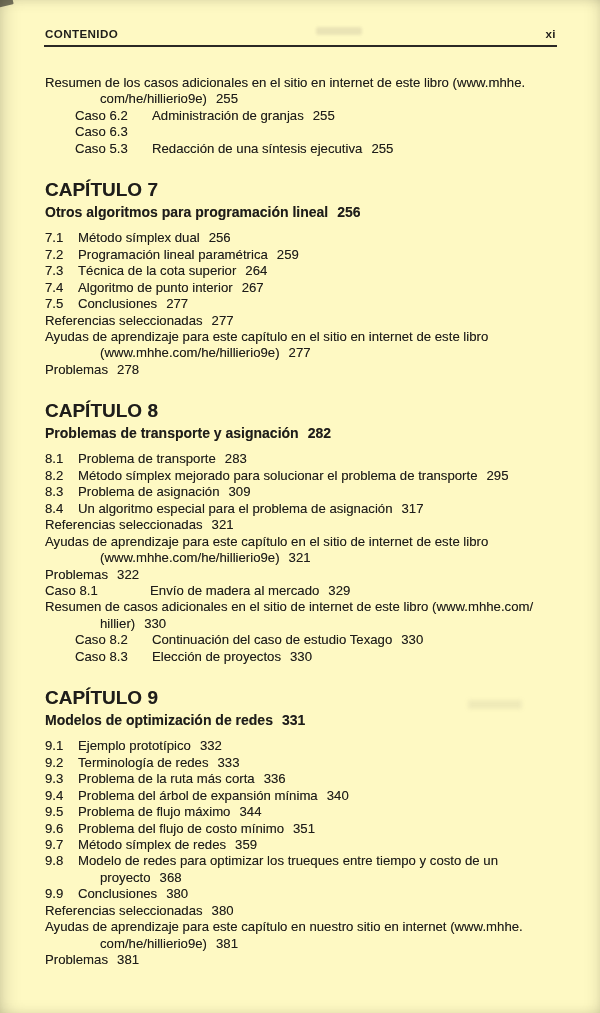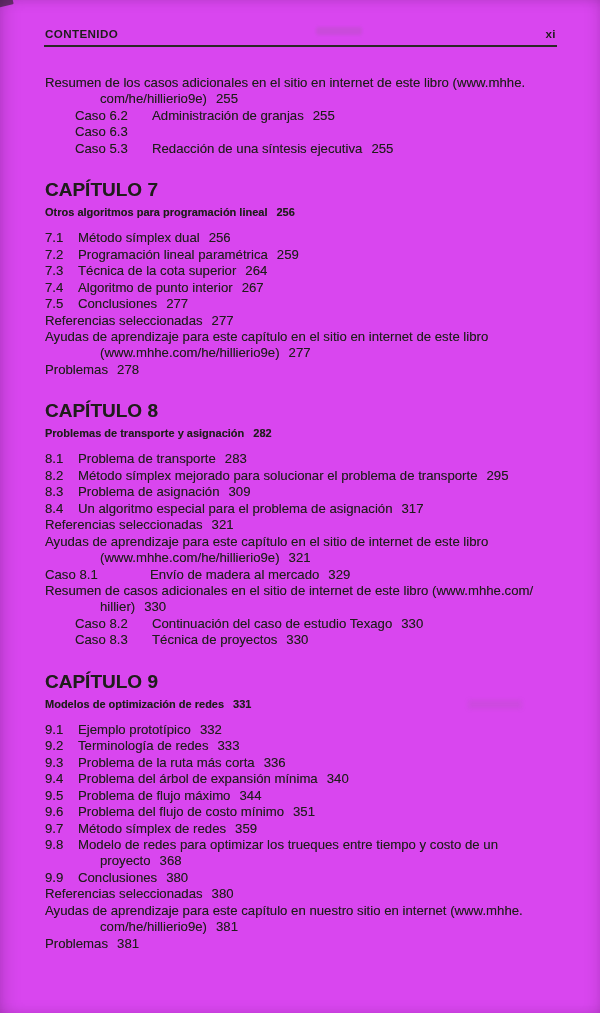--- a/index.html
+++ b/index.html
@@ -27,21 +27,21 @@
   }
   .rule{height:2px;background:#2b2925;margin:5px 43px 0 44px;}
   main{
     padding:28px 45px 0 45px;
     font-size:13.2px;line-height:16.45px;
     text-shadow:0 0 .5px rgba(40,38,34,.45);
   }
   .toc-section{margin-top:24px;}
   .toc-section:first-child{margin-top:0;}
   .chapter{font-weight:bold;font-size:19px;line-height:17px;margin:8px 0 6px;}
-  .sec-title{font-weight:bold;font-size:11px;line-height:17px;margin:0 0 9px;}
+  .sec-title{font-weight:bold;font-size:14px;line-height:17px;margin:0 0 9px;}
   .entry{margin:0;}
   .entry.numbered{display:flex;}
   .num{flex:0 0 33px;}
   .entry.case{display:flex;padding-left:30px;align-items:center;}
   .entry.caseflush{display:flex;gap:28px;}
   .caselabel{flex:0 0 77px;}
   .entry.numbered .txt,
   .entry.case .txt,
   .entry.caseflush .txt{flex:1 1 auto;min-width:0;}
   .ln{white-space:nowrap;}
@@ -49,21 +49,21 @@
   .entry.numbered .cont{padding-left:22px;}
   .pg{margin-left:9px;}
   .artifact{position:absolute;pointer-events:none;}
   #art-corner{left:-3px;top:-2px;width:16px;height:8px;background:rgba(35,34,30,.6);transform:rotate(-14deg);border-radius:1px;}
   #art-ghost1{left:316px;top:27px;width:46px;height:8px;background:rgba(110,106,96,.14);filter:blur(1.5px);border-radius:2px;}
   #art-ghost2{left:468px;top:700px;width:54px;height:9px;background:rgba(110,106,96,.10);filter:blur(2px);border-radius:2px;}
 </style>
 </head>
 <body>
 
-<div class="page" style="background: #d946ef; color: rgb(30, 29, 26);">
+<div class="page" style="background: #fef9c3; color: rgb(30, 29, 26);">
   <div class="artifact" id="art-corner"></div>
   <div class="artifact" id="art-ghost1"></div>
   <div class="artifact" id="art-ghost2"></div>
 
   <header>
     <span>CONTENIDO</span>
     <span>xi</span>
   </header>
   <div class="rule"></div>
 
@@ -128,32 +128,33 @@
           <div class="entry numbered">
             <span class="num">8.3</span>
             <span class="txt"><span class="ln">Problema de asignación</span><span class="pg">309</span></span>
           </div>
           <div class="entry numbered">
             <span class="num">8.4</span>
             <span class="txt"><span class="ln">Un algoritmo especial para el problema de asignación</span><span class="pg">317</span></span>
           </div>
           <div class="entry plain"><span class="txt"><span class="ln">Referencias seleccionadas</span><span class="pg">321</span></span></div>
           <div class="entry plain"><span class="txt"><span class="ln">Ayudas de aprendizaje para este capítulo en el sitio de internet de este libro</span><br><span class="ln cont">(www.mhhe.com/he/hillierio9e)</span><span class="pg">321</span></span></div>
+          <div class="entry plain"><span class="txt"><span class="ln">Problemas</span><span class="pg">322</span></span></div>
           <div class="entry caseflush">
             <span class="caselabel">Caso 8.1</span>
             <span class="txt"><span class="ln">Envío de madera al mercado</span><span class="pg">329</span></span>
           </div>
           <div class="entry plain"><span class="txt"><span class="ln">Resumen de casos adicionales en el sitio de internet de este libro (www.mhhe.com/</span><br><span class="ln cont">hillier)</span><span class="pg">330</span></span></div>
           <div class="entry case">
             <span class="caselabel">Caso 8.2</span>
             <span class="txt"><span class="ln">Continuación del caso de estudio Texago</span><span class="pg">330</span></span>
           </div>
           <div class="entry case">
             <span class="caselabel">Caso 8.3</span>
-            <span class="txt"><span class="ln">Técnica de proyectos</span><span class="pg">330</span></span>
+            <span class="txt"><span class="ln">Elección de proyectos</span><span class="pg">330</span></span>
           </div>
         </div>
       </section>
       <section class="toc-section">
         <div class="chapter">CAPÍTULO 9</div>
         <div class="sec-title"><span class="ln">Modelos de optimización de redes</span><span class="pg">331</span></div>
         <div class="entries">
           <div class="entry numbered">
             <span class="num">9.1</span>
             <span class="txt"><span class="ln">Ejemplo prototípico</span><span class="pg">332</span></span>

